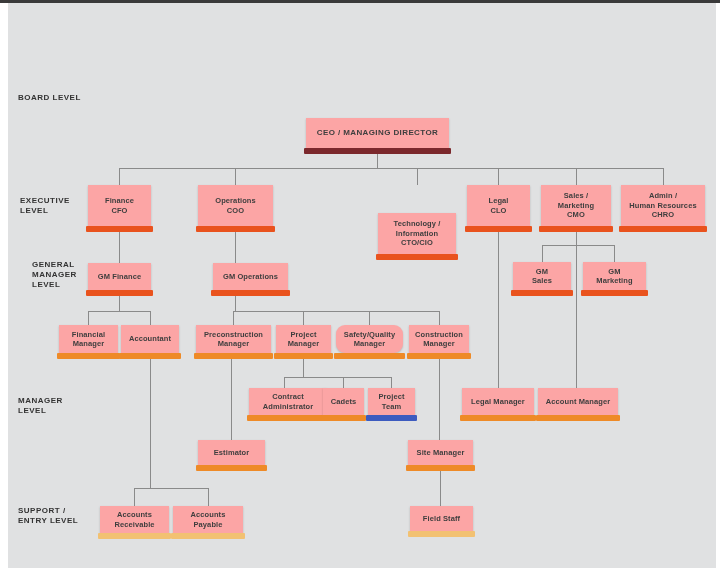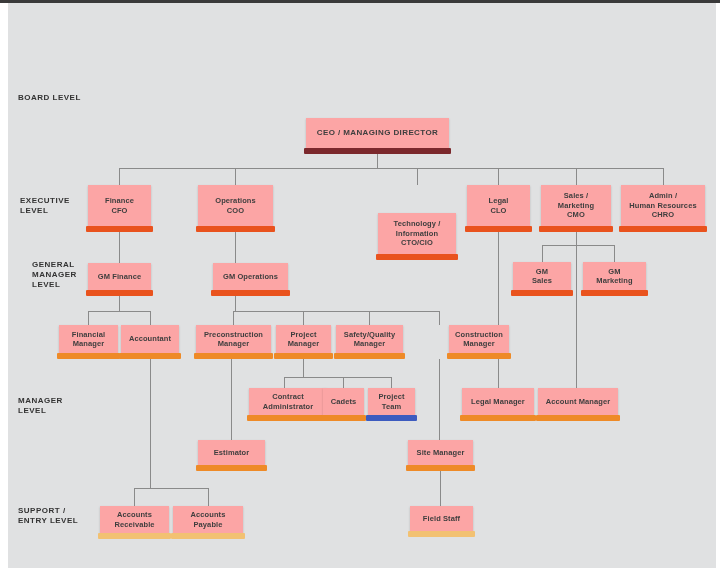--- a/index.html
+++ b/index.html
@@ -164,26 +164,26 @@
       <div class="node" style="left: 196px; top: 325px; width: 75px; height: 28px;">
         <span>Preconstruction</span>
         <span>Manager</span>
         <div class="bar" style="background: rgb(238, 138, 39);"></div>
       </div>
       <div class="node" style="left: 276px; top: 325px; width: 55px; height: 28px;">
         <span>Project</span>
         <span>Manager</span>
         <div class="bar" style="background: rgb(238, 138, 39);"></div>
       </div>
-      <div class="node" style="left: 336px; top: 325px; width: 67px; height: 28px;">
+      <div class="node" style="left: 336px; top: 325px; width: 67px; height: 28px; border-radius: 9px;">
         <span>Safety/Quality</span>
         <span>Manager</span>
         <div class="bar" style="background: rgb(238, 138, 39);"></div>
       </div>
-      <div class="node" style="left: 409px; top: 325px; width: 60px; height: 28px; margin-left: 40px;">
+      <div class="node" style="left: 409px; top: 325px; width: 60px; height: 28px;">
         <span>Construction</span>
         <span>Manager</span>
         <div class="bar" style="background: rgb(238, 138, 39);"></div>
       </div>
       <div class="node" style="left: 249px; top: 388px; width: 78px; height: 27px;">
         <span>Contract</span>
         <span>Administrator</span>
         <div class="bar" style="background: rgb(238, 138, 39);"></div>
       </div>
       <div class="node" style="left: 323px; top: 388px; width: 41px; height: 27px;">

